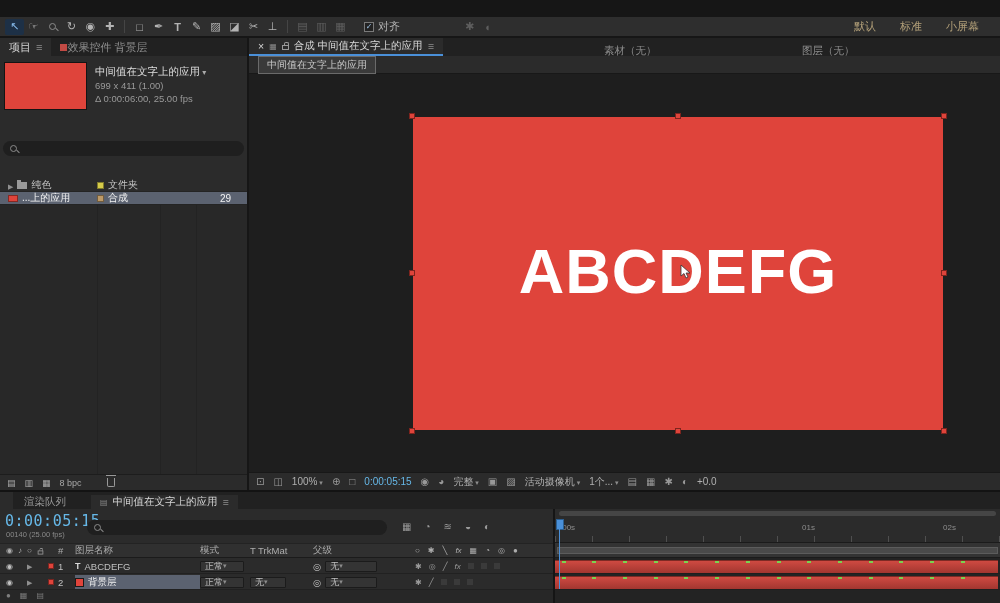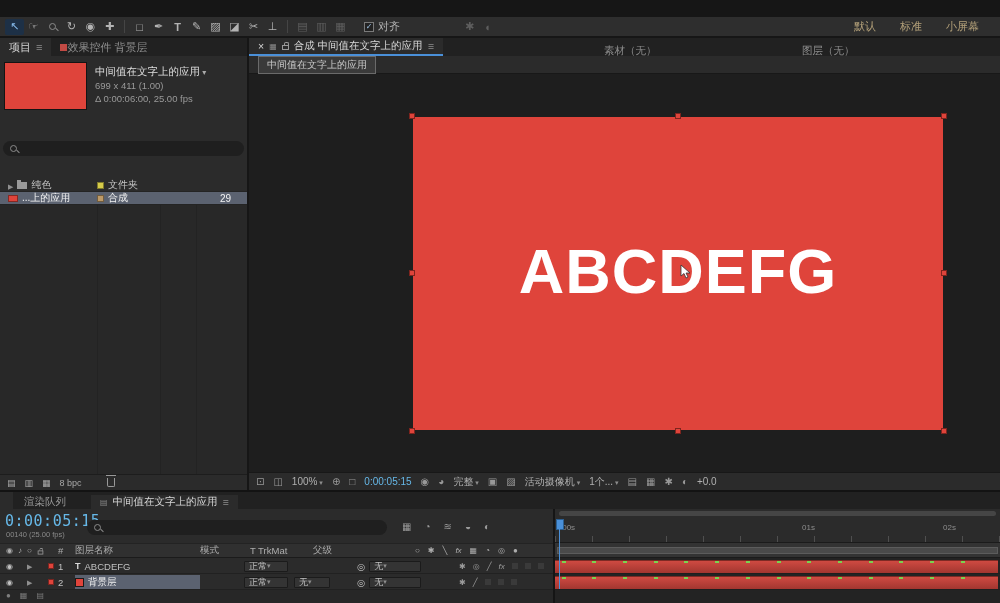--- a/index.html
+++ b/index.html
@@ -157,21 +157,21 @@
 .hsw{flex:1;display:flex;align-items:center;gap:8px;font-size:8px;}
 .t-row{position:absolute;left:0;width:100%;height:15px;display:flex;align-items:center;
   font-size:9.5px;color:#c0c0c0;background:#2b2b2b;border-bottom:1px solid #212121;}
 .rav{flex:0 0 48px;display:flex;align-items:center;padding-left:6px;font-size:8px;gap:14px;}
 .rnum{flex:0 0 27px;display:flex;align-items:center;gap:4px;}
 .lswatch{width:6px;height:6px;background:var(--red);border:1px solid rgba(0,0,0,.45);}
 .rname{flex:0 0 125px;display:flex;align-items:center;gap:4px;height:100%;}
 .rname.sel{background:#5b6270;color:#f2f2f2;}
 .solid-ic{width:9px;height:9px;background:var(--red);border:1px solid #1a1a1a;flex:0 0 auto;}
 .tlyr{font-weight:bold;font-size:9px;color:#d8d8d8;}
-.rmode{flex:0 0 50px;margin-left:44px;}
+.rmode{flex:0 0 50px;}
 .rtrk{flex:0 0 63px;display:flex;align-items:center;}
 .rpar{flex:0 0 102px;display:flex;align-items:center;gap:4px;}
 .rsw{flex:1;display:flex;align-items:center;gap:7px;font-size:8px;color:#9a9a9a;}
 .box{height:11px;border:1px solid #1b1b1b;background:#343434;border-radius:1px;
   padding:0 4px;display:flex;align-items:center;font-size:9px;color:#c0c0c0;}
 .ghost{width:6px;height:6px;background:#3a3a3a;flex:0 0 auto;}
 .t-empty{position:absolute;left:0;top:81px;width:100%;bottom:0;background:#272727;}
 .t-bottom-icons{position:absolute;left:6px;bottom:3px;display:flex;gap:9px;color:#7e7e7e;font-size:8px;}
 .t-right{position:absolute;left:553px;top:17px;right:0;bottom:0;background:#232323;
   border-left:2px solid #151515;}

